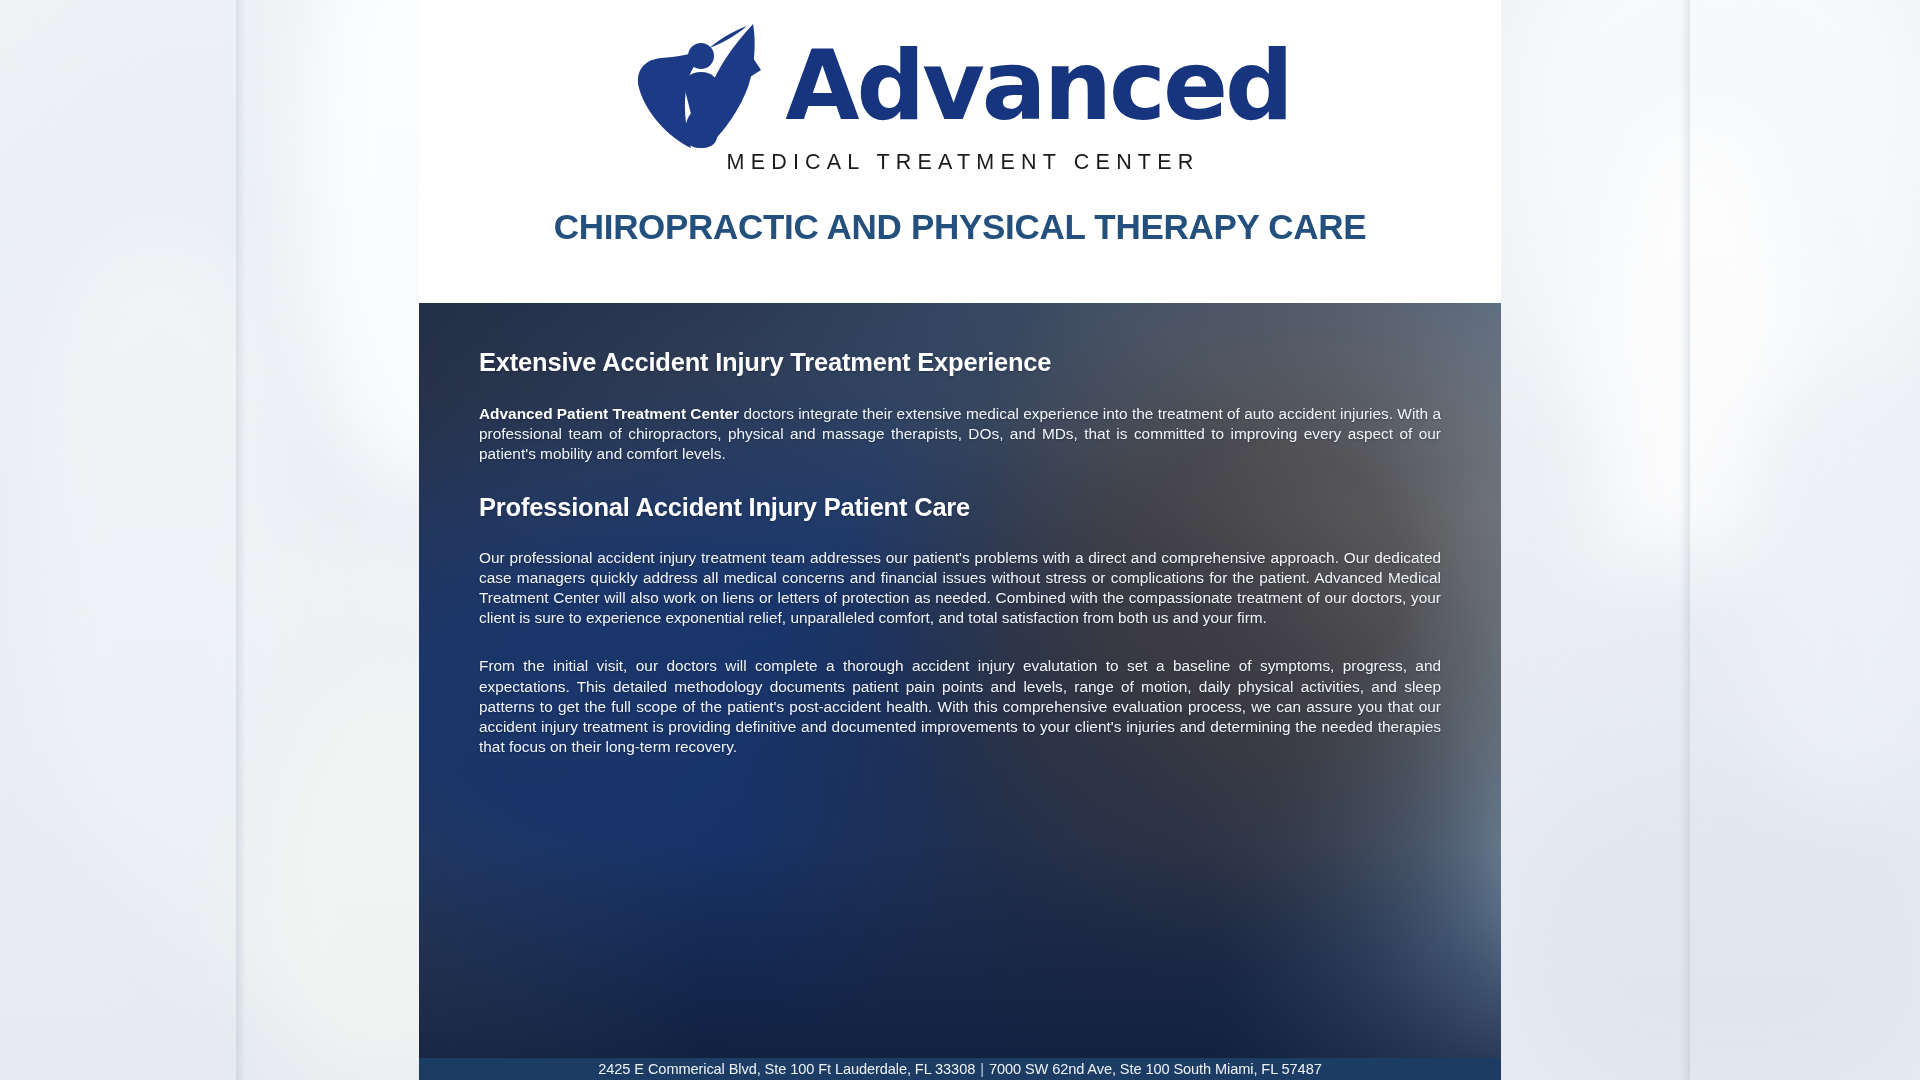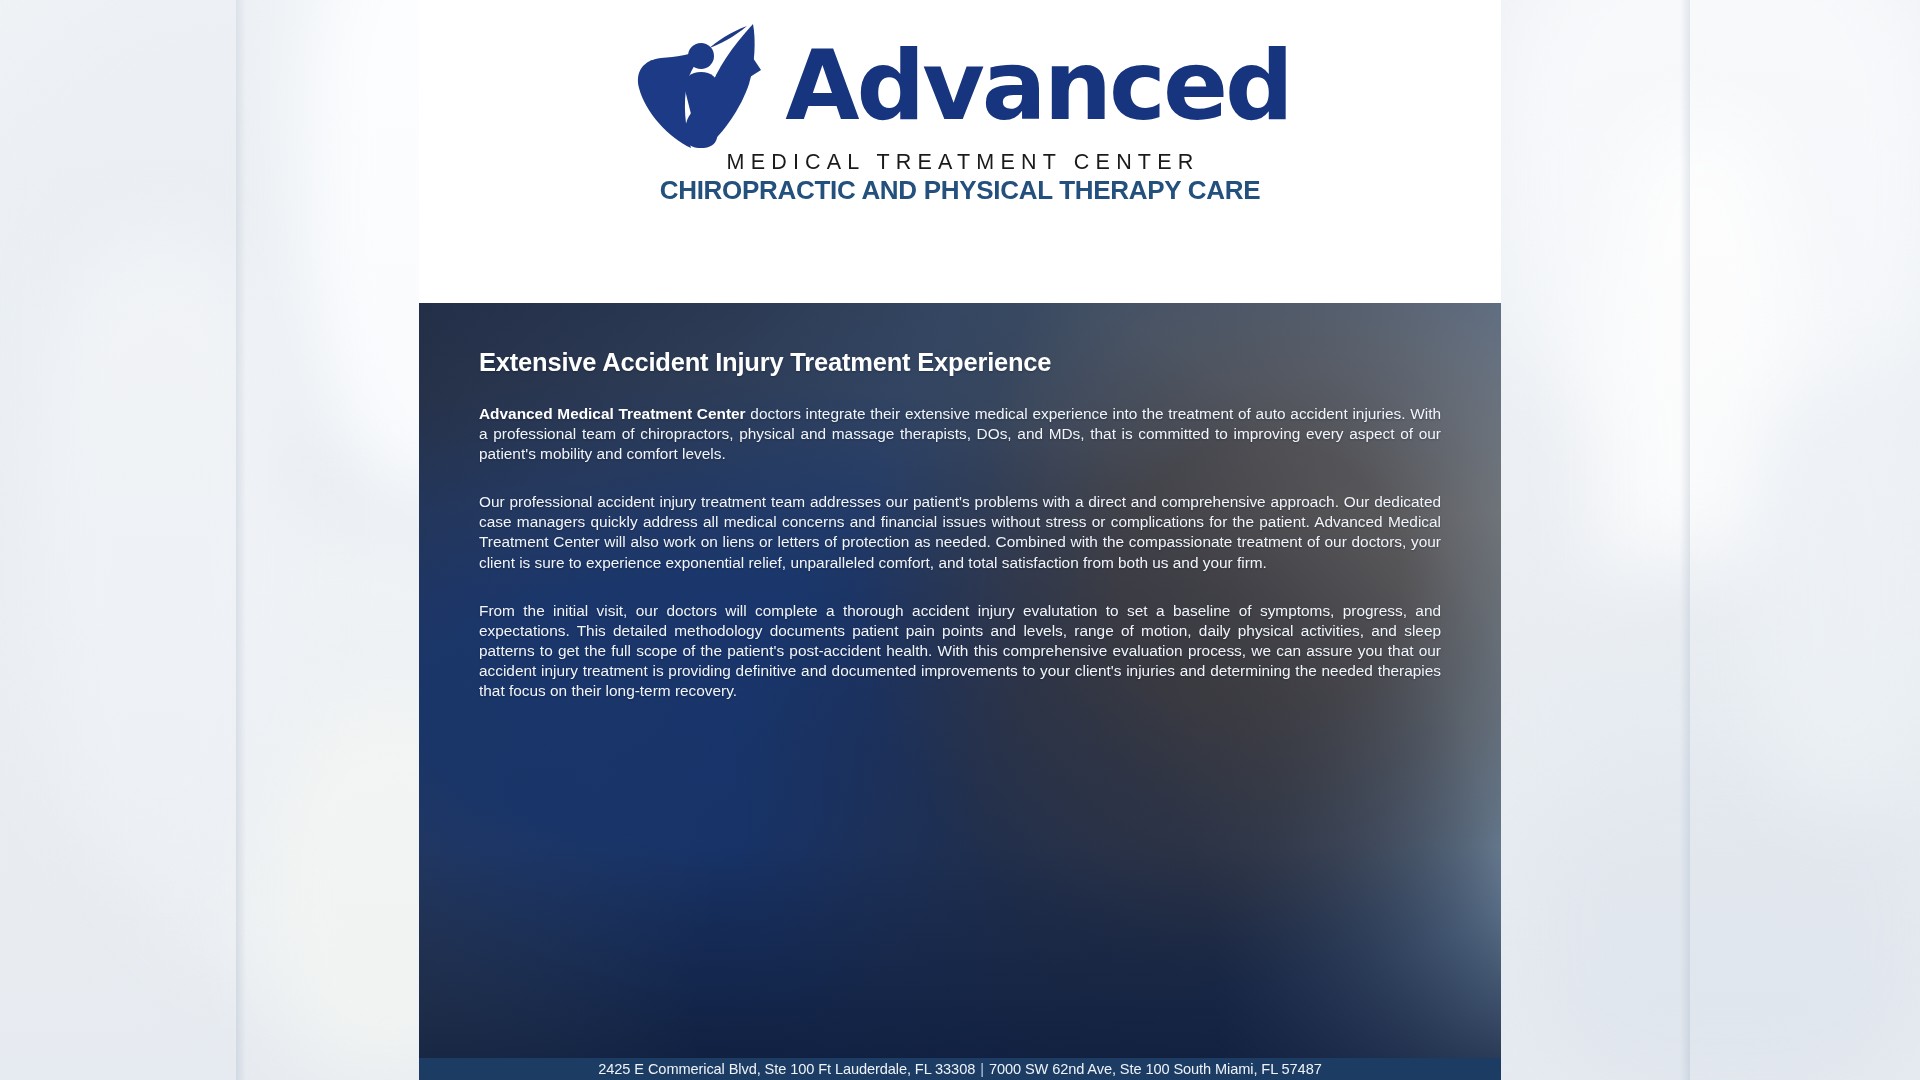--- a/index.html
+++ b/index.html
@@ -66,23 +66,24 @@
     font-family:"Liberation Sans", sans-serif;
     font-size:21.5px;
     font-weight:500;
     letter-spacing:6.2px;
     color:#1a1a1a;
     text-align:center;
     margin-top:0;
     padding-left:6px;
   }
   #letterhead-title{
+    margin-top:32px;
     font-family:"Liberation Sans", sans-serif;
     font-weight:bold;
-    font-size:26px;
+    font-size:35px;
     letter-spacing:-.3px;
     color:#23507d;
     text-align:center;
   }
 
   
   #content-panel{
     position:relative;
     height:755px;
     overflow:hidden;
@@ -195,24 +196,25 @@
   </header>
 
   <section id="content-panel">
     <div id="panel-photo"></div>
     <div id="panel-photo-shade"></div>
 
     <div id="panel-content">
 
       <article class="section" id="section-experience">
         <h2 class="section-heading">Extensive Accident Injury Treatment Experience</h2>
-        <p class="section-body"><b>Advanced Medical Treatment Center</b><span> doctors integrate their extensive medical experience into the treatment of auto accident injuries. With a professional team of chiropractors, physical and massage therapists, DOs, and MDs, that is committed to improving every aspect of our patient's mobility and comfort levels.</span></p>
+        <p class="section-body"><b>Advanced Patient Treatment Center</b><span> doctors integrate their extensive medical experience into the treatment of auto accident injuries. With a professional team of chiropractors, physical and massage therapists, DOs, and MDs, that is committed to improving every aspect of our patient's mobility and comfort levels.</span></p>
       </article>
 
       <article class="section" id="section-patient-care">
+        <h2 class="section-heading">Professional Accident Injury Patient Care</h2>
         <p class="section-body">Our professional accident injury treatment team addresses our patient's problems with a direct and comprehensive approach.  Our dedicated case managers quickly address all medical concerns and financial issues without stress or complications for the patient. Advanced Medical Treatment Center will also work on liens or letters of protection as needed. Combined with the compassionate treatment of our doctors, your client is sure to experience exponential relief, unparalleled comfort, and total satisfaction from both us and your firm.</p>
       </article>
 
       <article class="section" id="section-assessment">
         <p class="section-body">From the initial visit, our doctors will complete a thorough accident injury evalutation to set a baseline of symptoms, progress, and expectations. This detailed methodology documents patient pain points and levels, range of motion, daily physical activities, and sleep patterns to get the full scope of the patient's post-accident health. With this comprehensive evaluation process, we can assure you that our accident injury treatment is providing definitive and documented improvements to your client's injuries and determining the needed therapies that focus on their long-term recovery.</p>
       </article>
 
     </div>
   </section>
 

